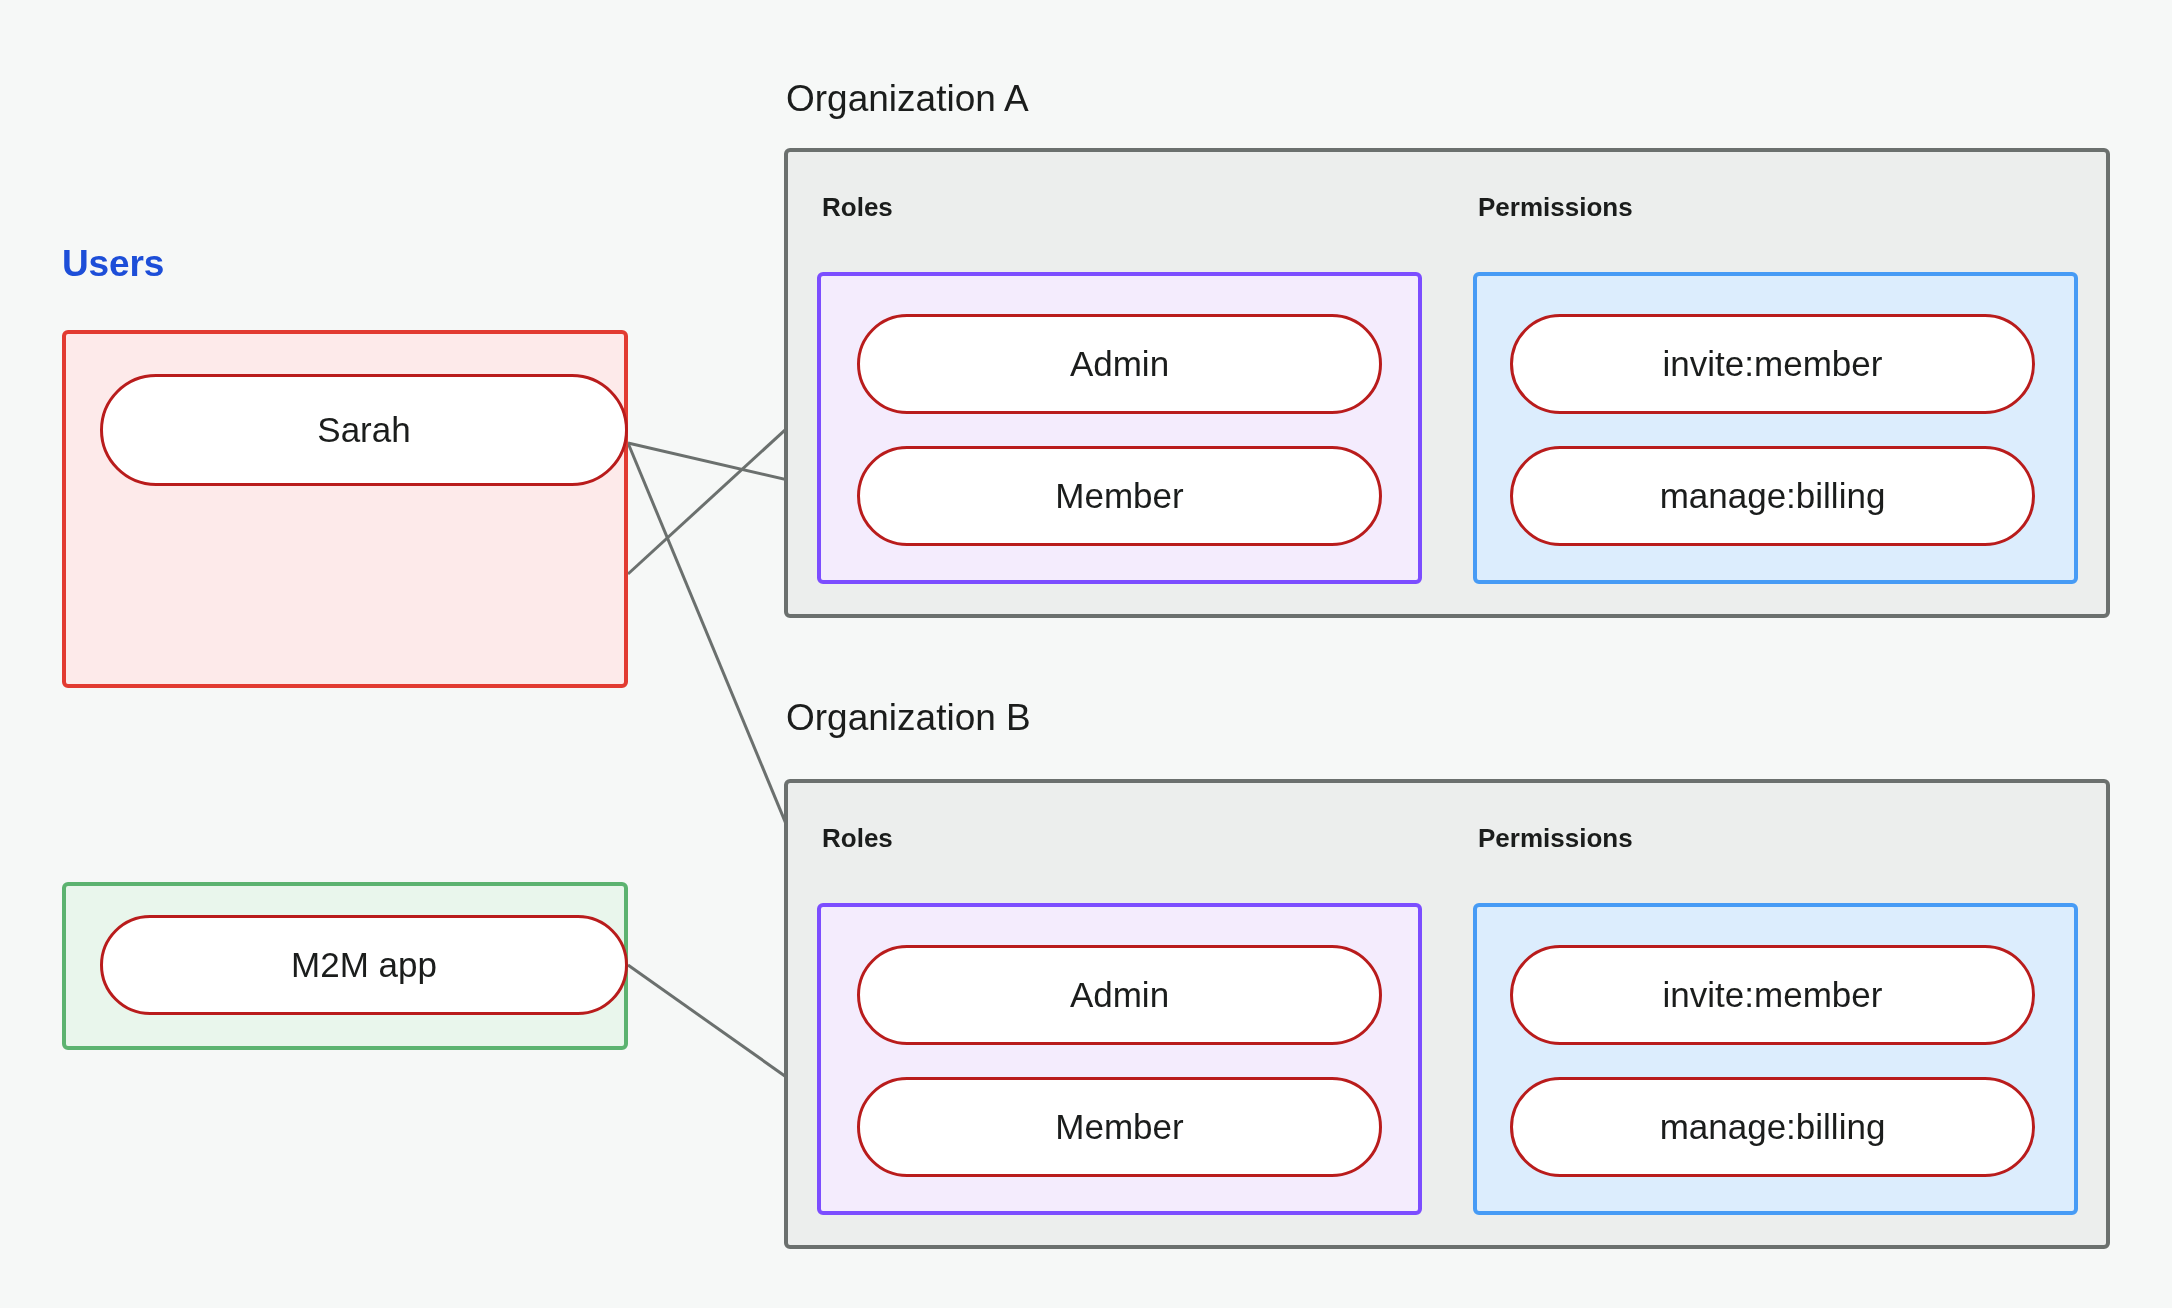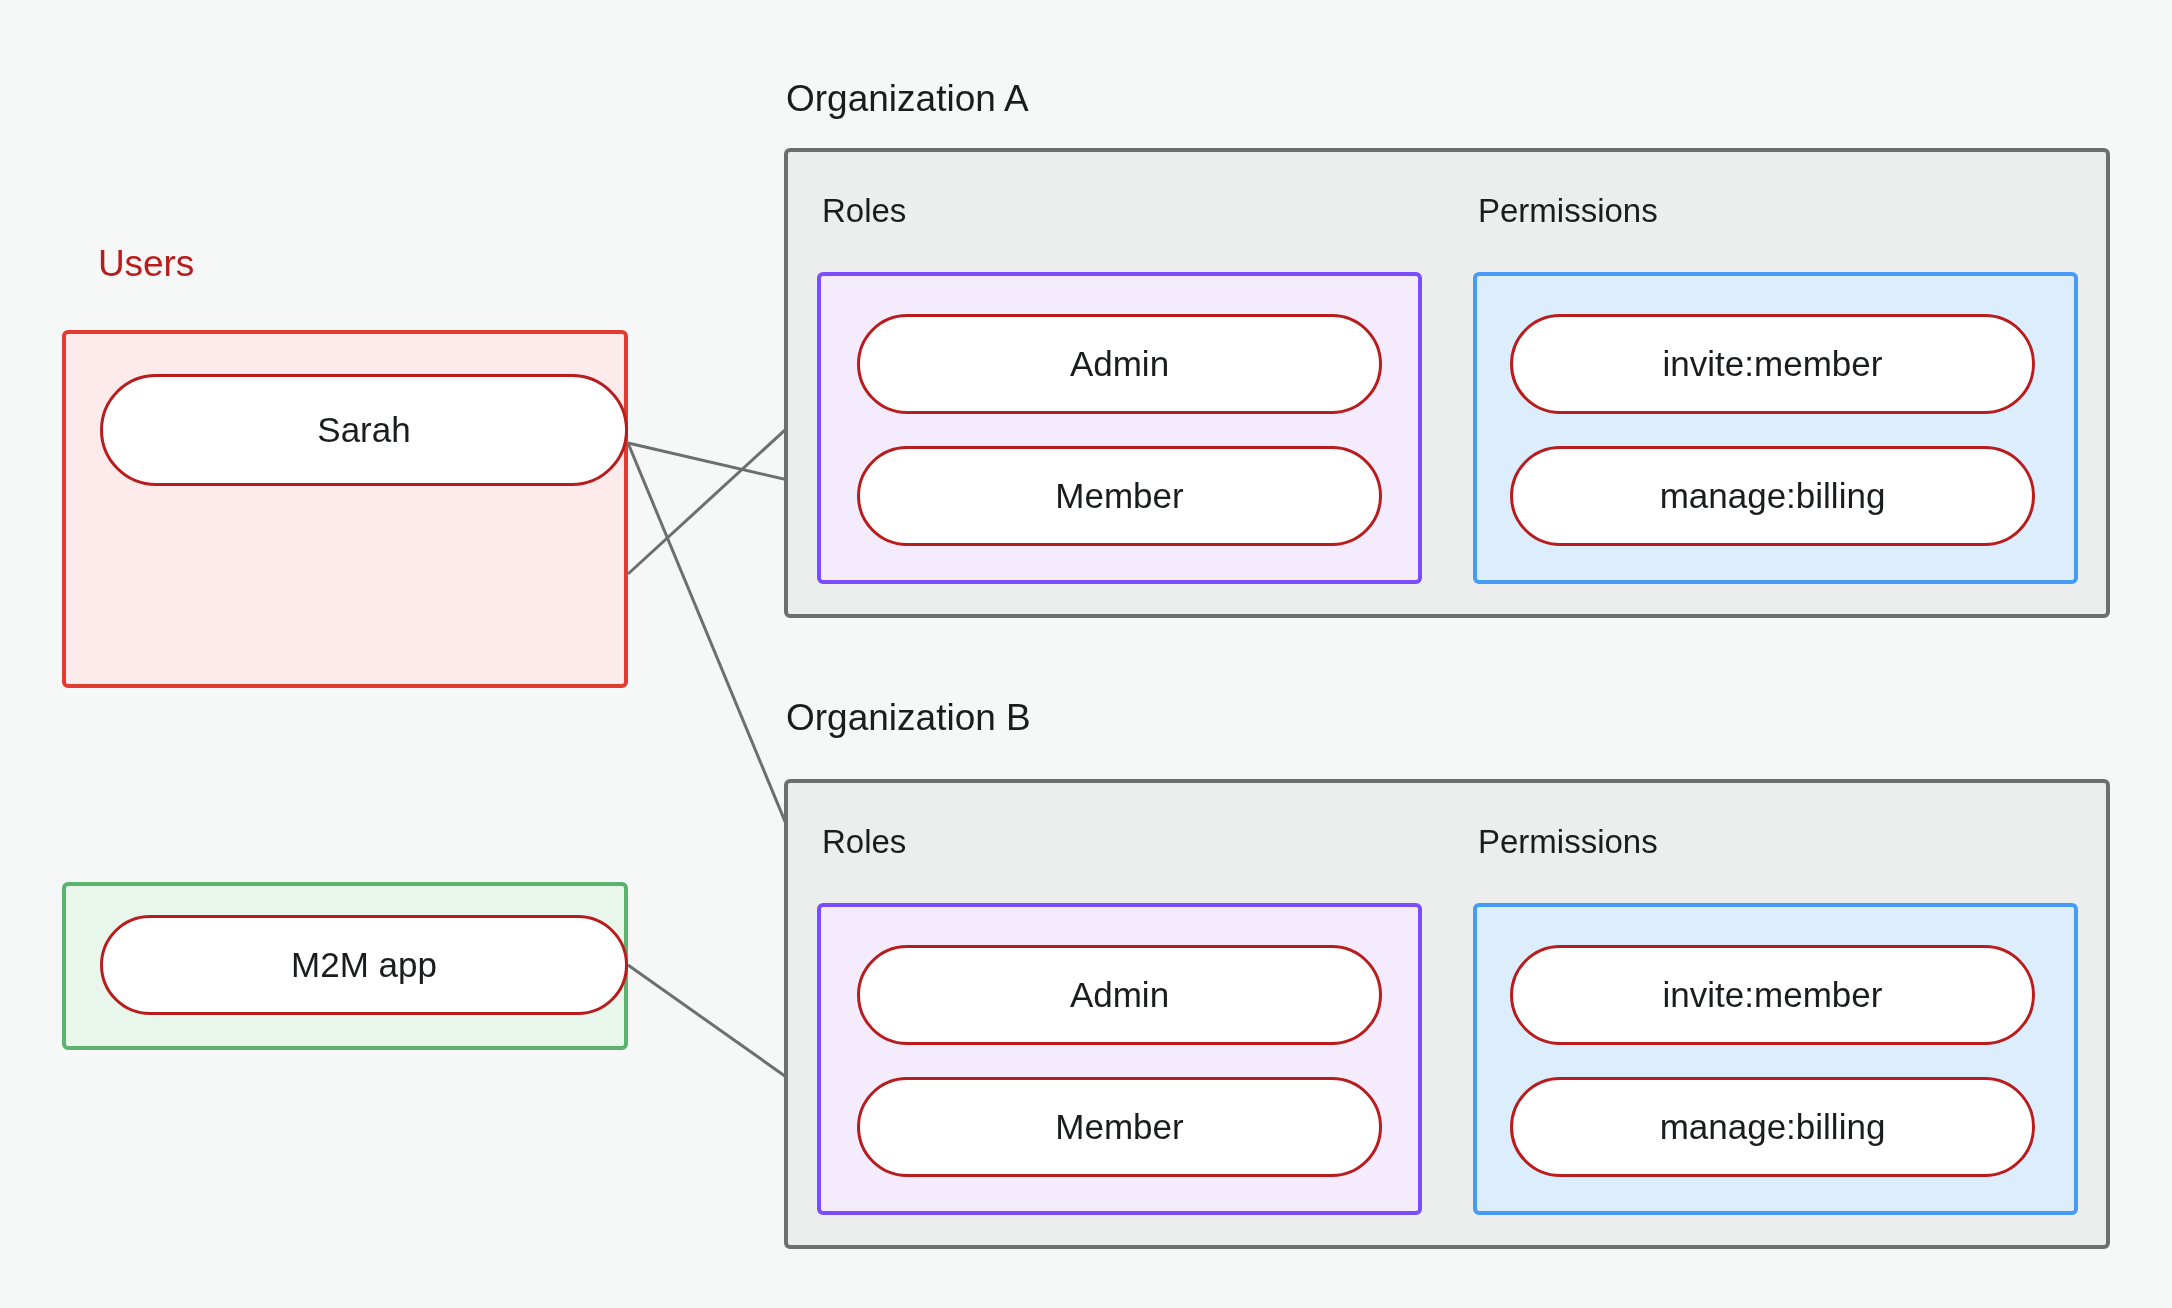--- a/index.html
+++ b/index.html
@@ -24,39 +24,38 @@
     width: 2172px; height: 1308px;
     z-index: 1;
     pointer-events: none;
   }
 
   
   .group-title {
     position: absolute;
     z-index: 3;
     font-size: 37px;
-    font-weight: 400;
-    color: #b91c1c;
+    font-weight: 700;
+    color: #1d4ed8;
     white-space: nowrap;
     letter-spacing: -0.1px;
-    margin-left: 36px;
   }
   .org-title {
     position: absolute;
     z-index: 3;
     font-size: 37px;
     font-weight: 400;
     color: #1b1d1c;
     white-space: nowrap;
   }
   .section-title {
     position: absolute;
     z-index: 4;
-    font-size: 33px;
-    font-weight: 400;
+    font-size: 26px;
+    font-weight: 700;
     color: #1b1d1c;
     white-space: nowrap;
   }
 
   
   .box {
     position: absolute;
     z-index: 2;
     border-radius: 6px;
   }

